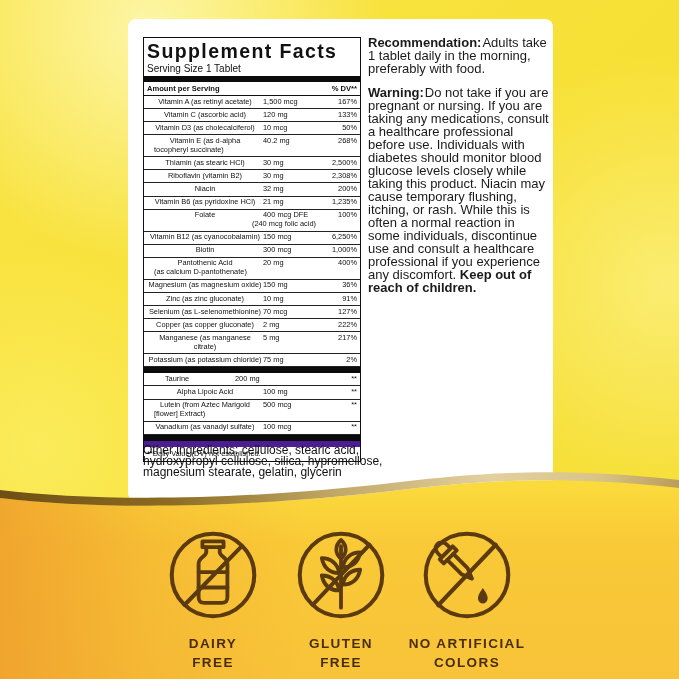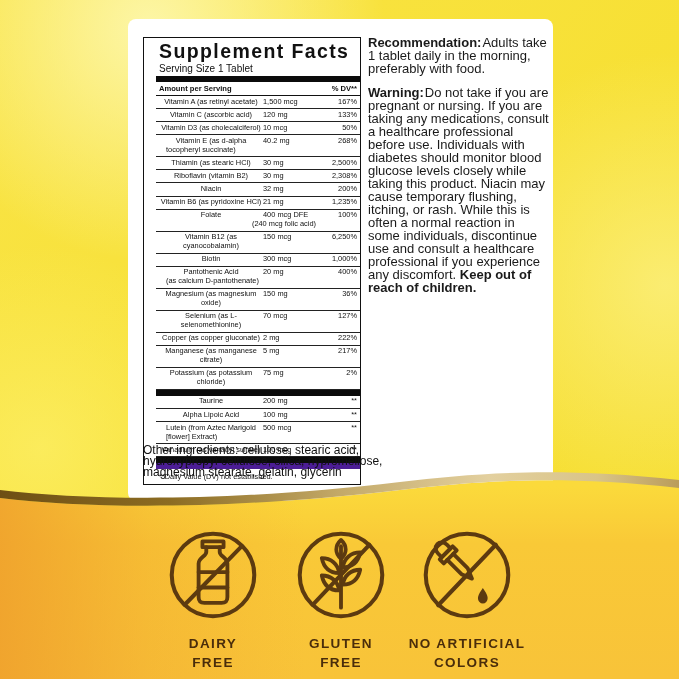--- a/index.html
+++ b/index.html
@@ -6,32 +6,32 @@
   body{font-family:"Liberation Sans",sans-serif;}
   .stage{position:relative;width:679px;height:679px;overflow:hidden;
     background:
       radial-gradient(circle at 22% 4%, rgba(253,247,172,.95) 0%, rgba(253,247,172,0) 28%),
       radial-gradient(circle at 98% 42%, rgba(251,238,120,.9) 0%, rgba(251,238,120,0) 30%),
       radial-gradient(circle at 6% 66%, rgba(252,238,100,.8) 0%, rgba(252,238,100,0) 26%),
       linear-gradient(135deg,#F9E446 0%,#F7E034 55%,#F5DC2E 100%);}
   .card{position:absolute;left:128px;top:19px;width:425px;height:482px;background:#ffffff;border-radius:8px;}
   
   .facts{position:absolute;left:15px;top:18px;width:218px;border:1.5px solid #111;box-sizing:border-box;
-    padding:2px 0 0 12px;color:#111;}
+    padding:2px 0 0 0;color:#111;}
   .facts-title{font-weight:bold;font-size:19.5px;letter-spacing:1.4px;line-height:21px;padding:1px 3px 2px 3px;
     white-space:nowrap;transform-origin:left;}
   .serving{font-size:10px;line-height:10px;padding:0 3px 2px 3px;}
   .bar{height:6px;background:#0b0b0b;}
   .facts-header{display:flex;justify-content:space-between;font-weight:bold;font-size:7.6px;
     padding:2px 3px;border-bottom:1.6px solid #111;align-items:center;}
   .frow{display:grid;grid-template-columns:1fr 53px 41px;border-top:1px solid #222;
     font-size:7.4px;line-height:8.9px;padding:1.6px 3px;}
   .frow:first-child{border-top:none;}
   .sep-bar{height:6px;background:#0b0b0b;border-top:1px solid #222;}
-  .sep-bar + .frow{border-top:none;}
+  .sep-bar + .frow{border-top:none;gap:28px;}
   .fname{grid-column:1;text-align:center;}
   .famt{grid-column:2;text-align:left;white-space:nowrap;}
   .fdv{grid-column:3;text-align:right;white-space:nowrap;}
   .fname2{grid-column:1;padding-left:7px;}
   .famt2{grid-column:1 / span 2;text-align:right;padding-right:0px;}
   .footnote{border-top:6px solid #4c1d95;font-size:7.4px;line-height:9px;padding:2.5px 3px 3px 3px;}
   .other-ing{position:absolute;left:15px;top:426px;width:240px;font-size:12px;line-height:10.8px;color:#111;}
   
   .right-col{position:absolute;left:240px;top:17px;width:182px;color:#1a1a1a;font-size:13px;line-height:13px;}
   .right-col p{margin:0 0 11px 0;}
@@ -119,20 +119,25 @@
           <div class="frow">
             <span class="fname">Pantothenic Acid</span>
             <span class="famt">20 mg</span>
             <span class="fdv">400%</span>
             <span class="fname2">(as calcium D-pantothenate)</span>
           </div>
           <div class="frow">
             <span class="fname">Magnesium (as magnesium oxide)</span>
             <span class="famt">150 mg</span>
             <span class="fdv">36%</span>
+          </div>
+          <div class="frow">
+            <span class="fname">Zinc (as zinc gluconate)</span>
+            <span class="famt">10 mg</span>
+            <span class="fdv">91%</span>
           </div>
           <div class="frow">
             <span class="fname">Selenium (as L-selenomethionine)</span>
             <span class="famt">70 mcg</span>
             <span class="fdv">127%</span>
           </div>
           <div class="frow">
             <span class="fname">Copper (as copper gluconate)</span>
             <span class="famt">2 mg</span>
             <span class="fdv">222%</span>

